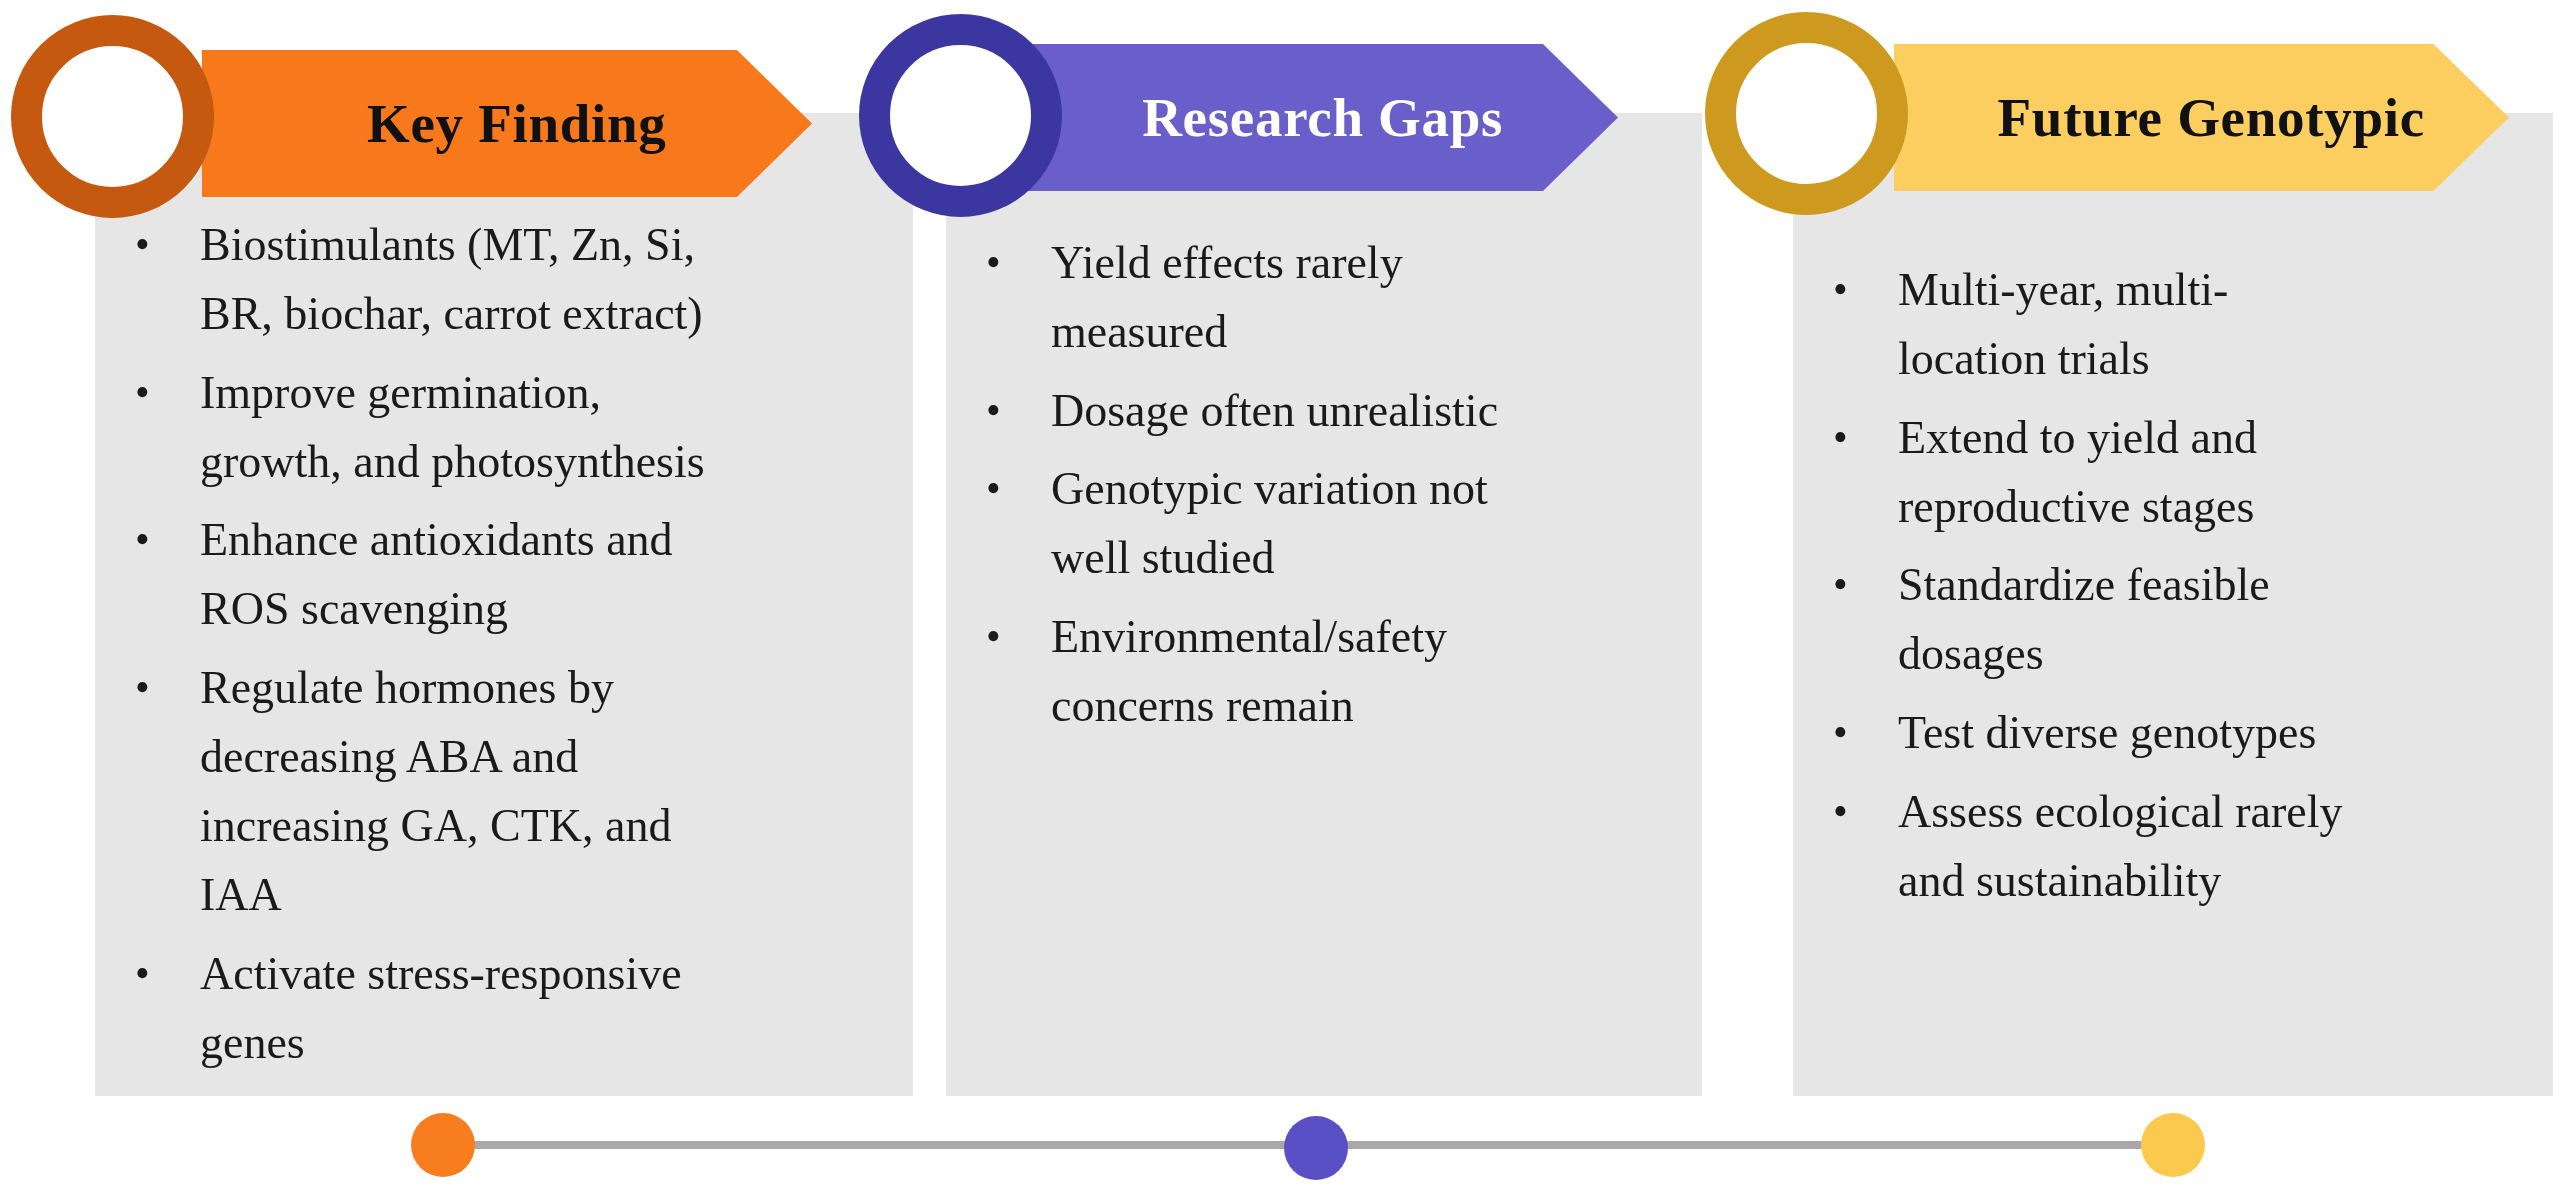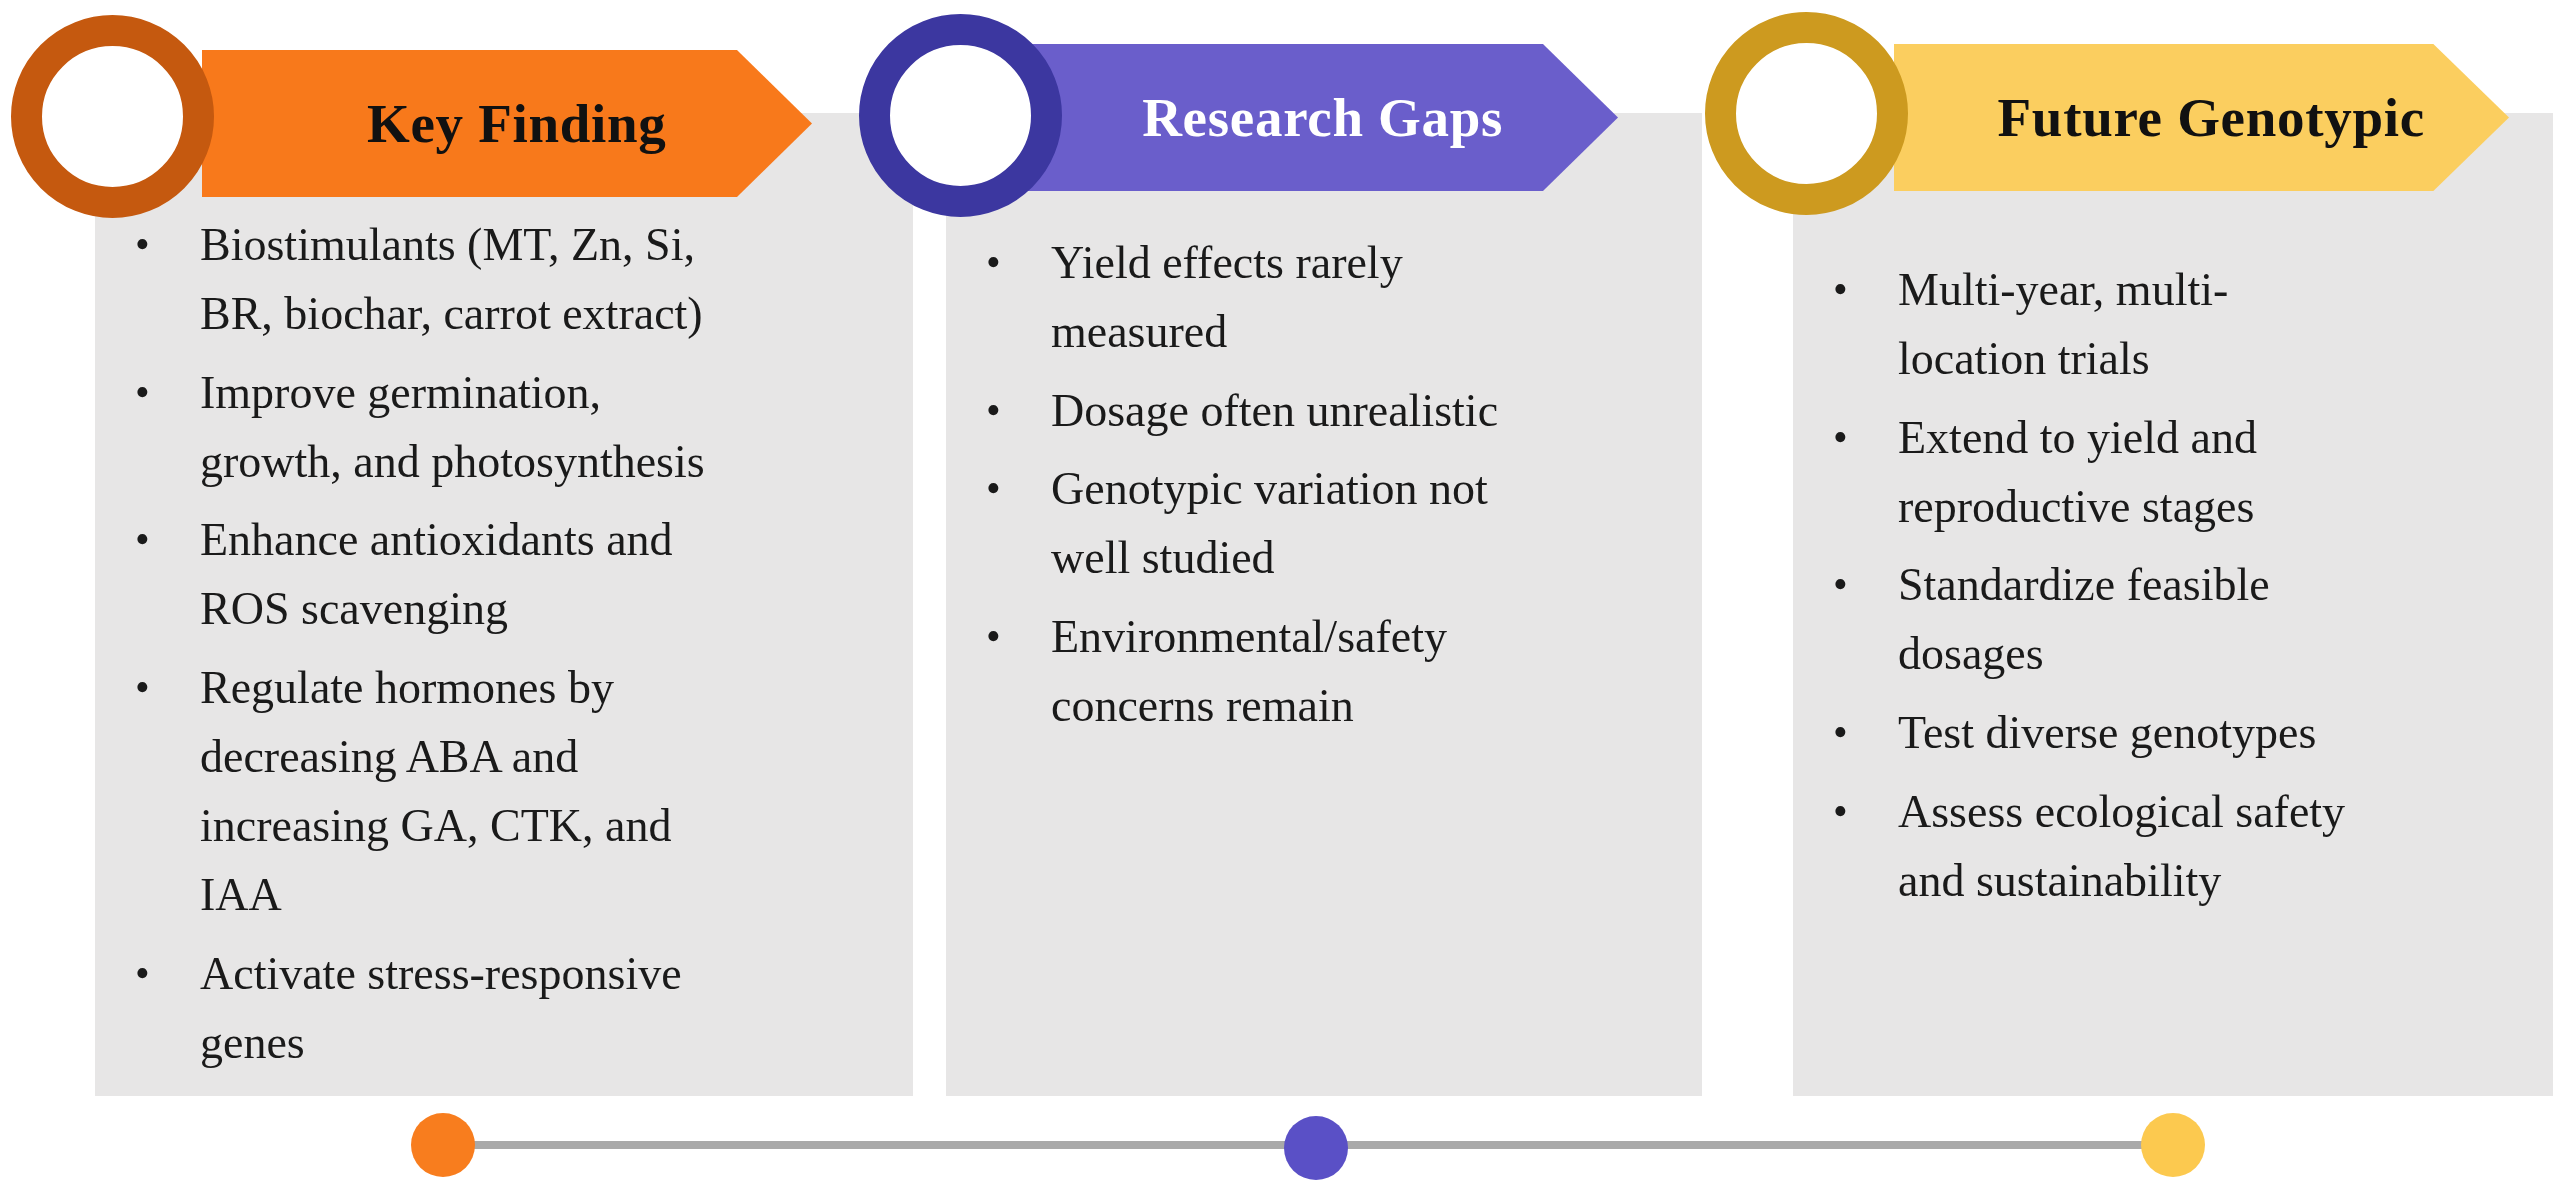--- a/index.html
+++ b/index.html
@@ -156,21 +156,21 @@
   <div class="col" style="--arrow: #FBCE5F; --ring: #CD9A1F; --title-color: #111111;">
     <div class="panel p2">
       <ul class="bullets">
         <li>Multi-year, multi-
 location trials</li>
         <li>Extend to yield and
 reproductive stages</li>
         <li>Standardize feasible
 dosages</li>
         <li>Test diverse genotypes</li>
-        <li>Assess ecological safety
+        <li>Assess ecological rarely
 and sustainability</li>
       </ul>
     </div>
     <div class="arrow a2">
       <span class="title">Future Genotypic</span>
     </div>
     <div class="ring r2"></div>
   </div>
 
   <div class="timeline-line"></div>

